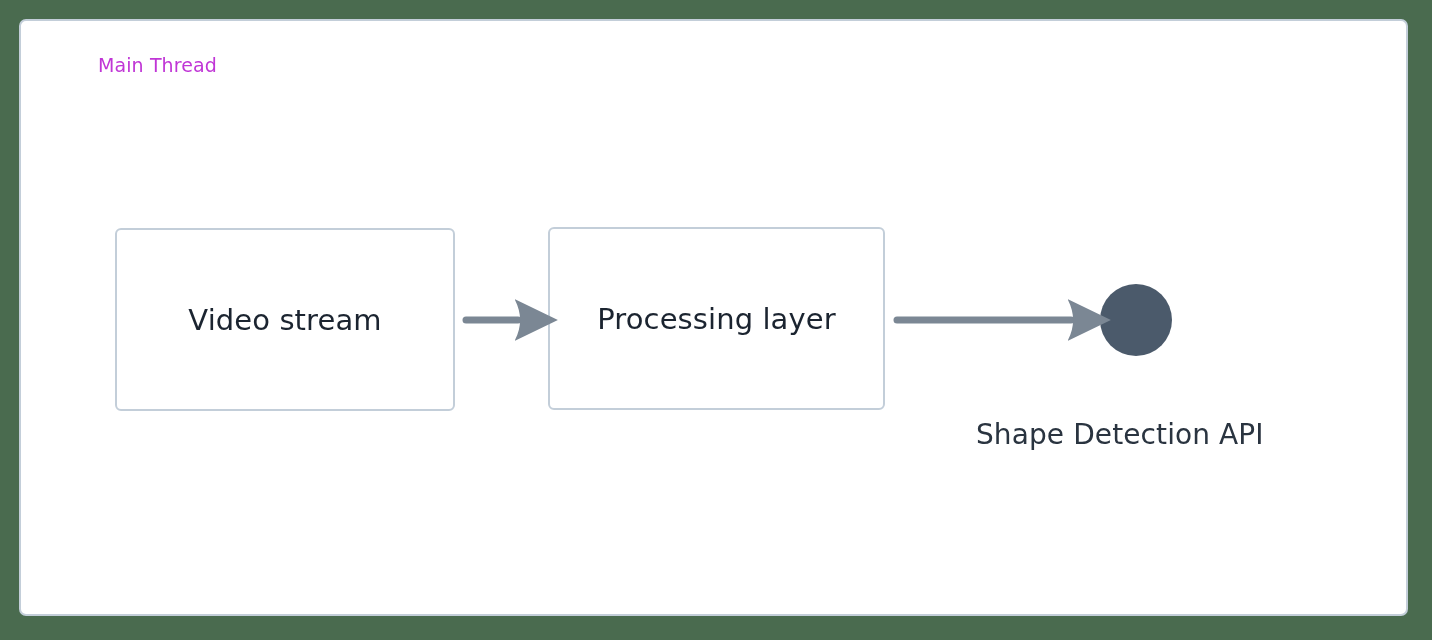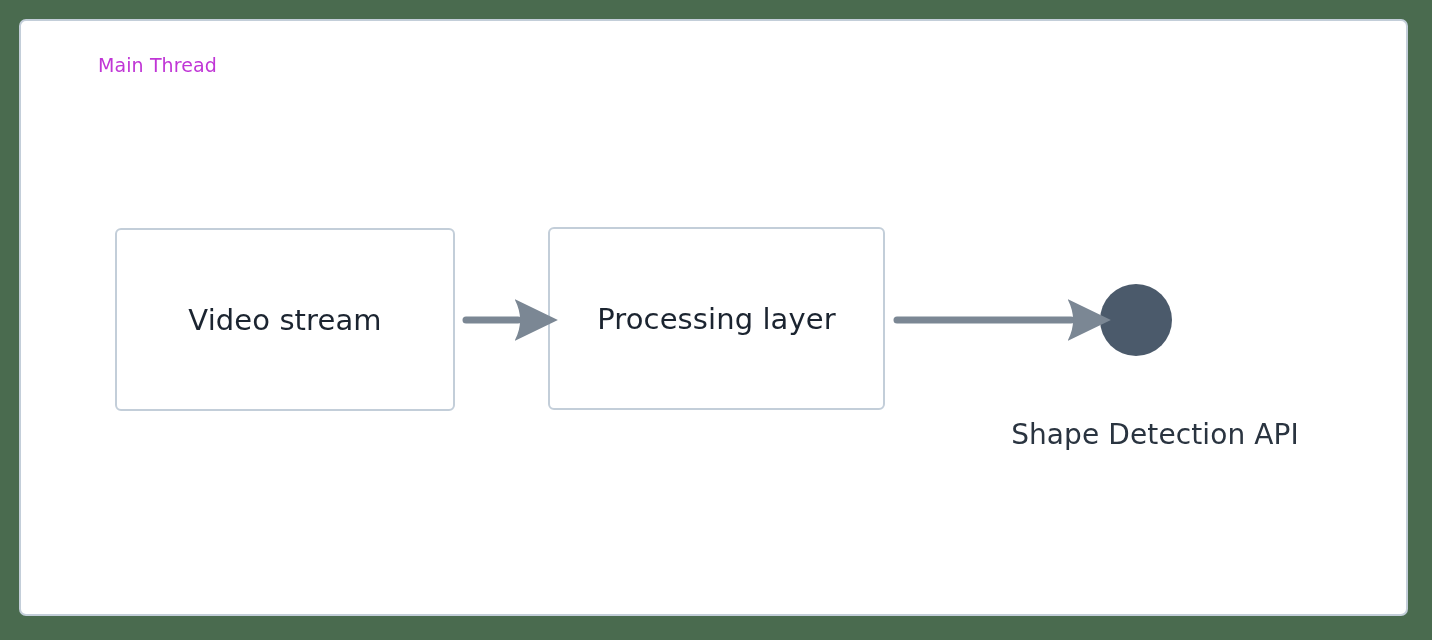--- a/index.html
+++ b/index.html
@@ -82,24 +82,23 @@
     left: 1100px;
     top: 284px;
     width: 72px;
     height: 72px;
     border-radius: 50%;
     background: #4b5a6b;
   }
 
   .circle-caption {
     position: absolute;
-    left: 955px;
+    left: 976px;
     top: 418px;
     width: 400px;
-    text-align: center;
     font-size: 28px;
     color: #2a3440;
     white-space: nowrap;
     letter-spacing: 0.1px;
   }
 
   
   .edges {
     position: absolute;
     left: 0;

